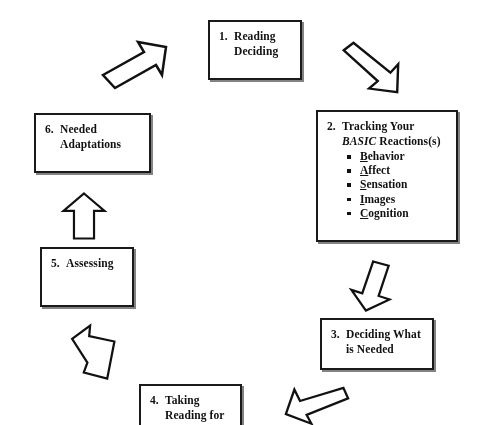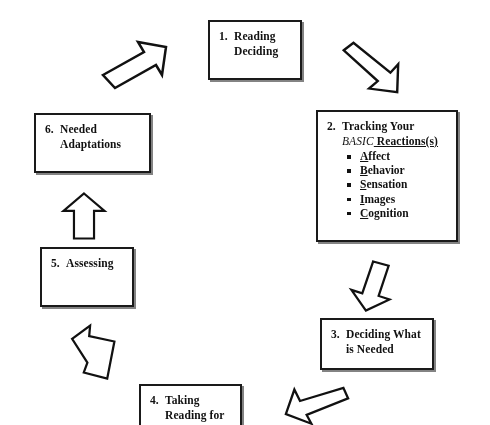--- a/index.html
+++ b/index.html
@@ -40,27 +40,26 @@
     font-weight: bold;
   }
   .node-text {
     font-weight: bold;
   }
   .node-text.indent {
     margin-left: 15px;
   }
   .basic-word {
     font-style: italic;
-    font-weight: normal;
+    font-weight: bold;
     margin-top: 8px;
   }
   .basic-rest {
     font-style: normal;
     font-weight: bold;
-    text-decoration: underline;
   }
   .bullet-list {
     list-style: none;
     margin: 1px 0 0 0;
     padding: 0 0 0 20px;
   }
   .bullet-list li {
     position: relative;
     font-weight: bold;
     font-size: 11.5px;
@@ -113,22 +112,22 @@
     <div class="node-line">
       <span class="num">2.</span>
       <span class="node-text">Tracking Your</span>
     </div>
     <div class="node-line">
       <span class="node-text indent">
         <span class="basic-word">BASIC</span><span class="basic-rest"> Reactions(s)</span>
       </span>
     </div>
     <ul class="bullet-list">
+      <li><u>B</u><span>ehavior</span></li>
       <li><u>A</u><span>ffect</span></li>
-      <li><u>B</u><span>ehavior</span></li>
       <li><u>S</u><span>ensation</span></li>
       <li><u>I</u><span>mages</span></li>
       <li><u>C</u><span>ognition</span></li>
     </ul>
   </div>
 
   <div class="node-box" style="left:320px; top:318px; width:114px; height:52px;">
     <div class="node-line">
       <span class="num">3.</span>
       <span class="node-text">Deciding What</span>

